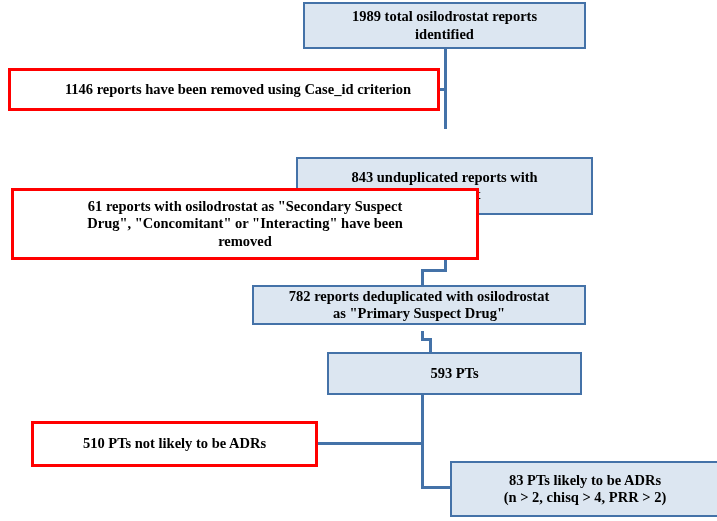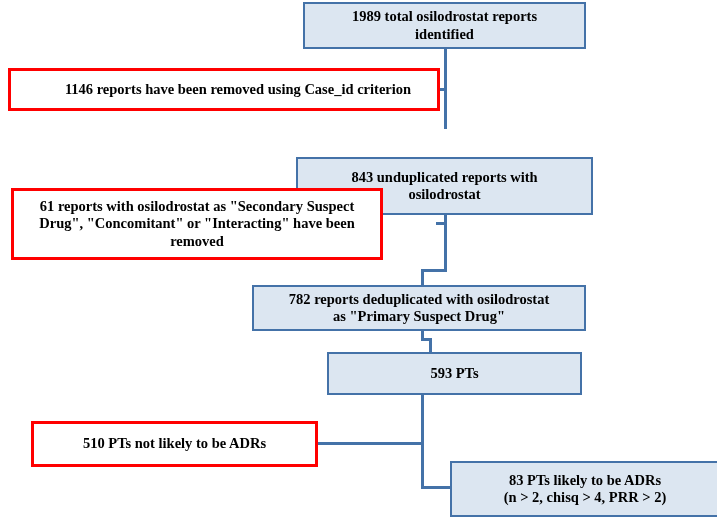--- a/index.html
+++ b/index.html
@@ -55,26 +55,26 @@
     position: absolute;
     background: #4472a8;
     z-index: 1;
   }
   .conn-h { height: 3px; }
   .conn-v { width: 3px; }
 
   
   #box-total        { left: 300px; top: 2px;   width: 283px; height: 47px; }
   #box-unduplicated { left: 293px; top: 128px; width: 297px; height: 58px; margin-top: 29px; }
-  #box-deduplicated { left: 249px; top: 285px; width: 334px; height: 46px; justify-content: flex-end; }
+  #box-deduplicated { left: 249px; top: 285px; width: 334px; height: 40px; justify-content: flex-end; }
   #box-pts          { left: 292px; top: 352px; width: 255px; height: 43px; margin-left: 32px; }
   #box-adr          { left: 447px; top: 461px; width: 270px; height: 56px; justify-content: flex-end; }
 
   #box-removed-caseid   { left: 5px;  top: 68px;  width: 432px; height: 43px; padding-left: 28px; }
-  #box-removed-suspect  { left: 8px;  top: 188px; width: 372px; height: 72px; }
+  #box-removed-suspect  { left: 8px;  top: 188px; width: 468px; height: 72px; }
   #box-not-adr          { left: 28px; top: 421px; width: 287px; height: 46px; }
 
   
   #conn-total-down      { left: 441px; top: 49px;  height: 80px; }
   
   #conn-caseid-stub     { left: 434px; top: 88px;  width: 10px; }
   
   #conn-undup-down      { left: 441px; top: 173px; height: 99px; }
   
   #conn-suspect-stub    { left: 433px; top: 222px; width: 11px; }

